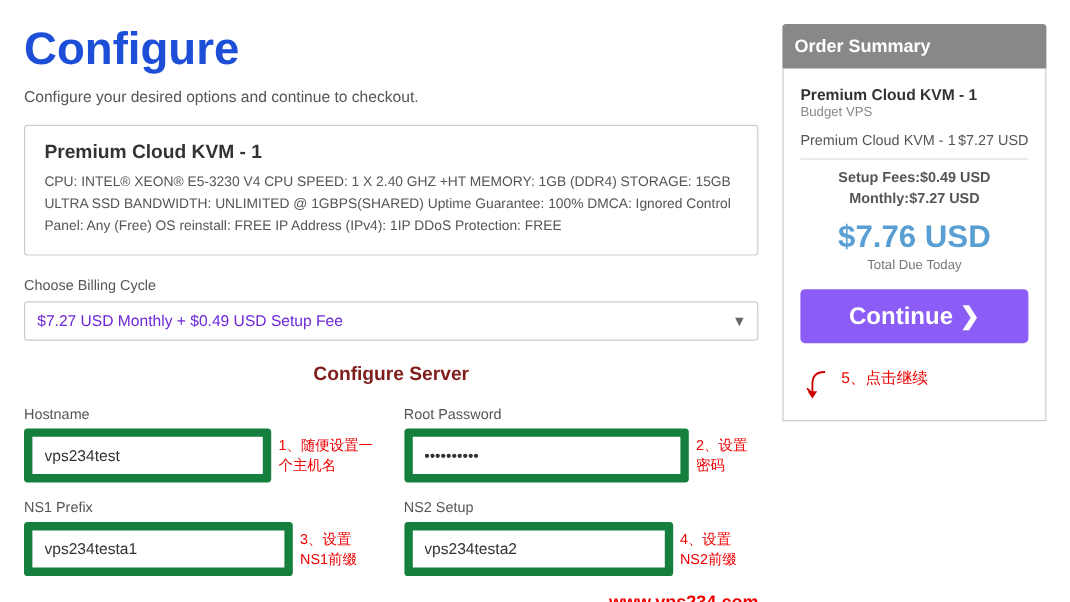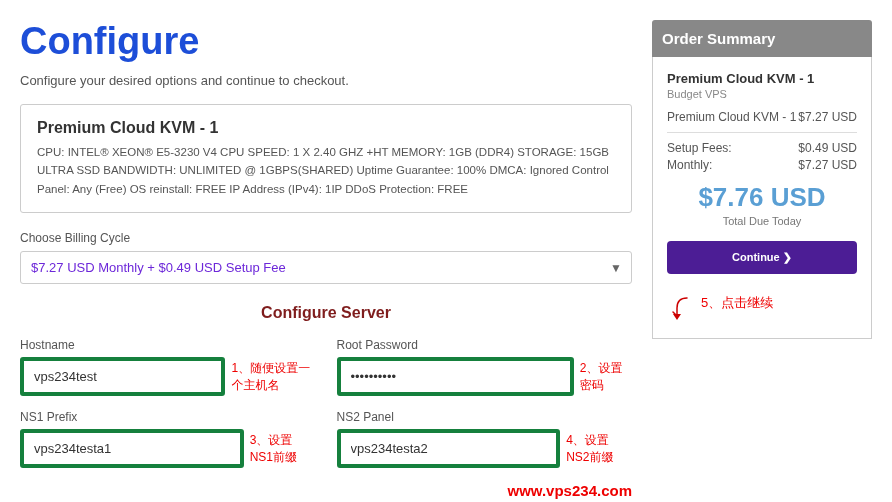--- a/index.html
+++ b/index.html
@@ -93,21 +93,21 @@
       gap: 21px;
       margin-bottom: 14px;
       align-items: center;
     }
     .form-field {
       flex: 1;
     }
     .form-field input {
       width: 100%;
       padding: 8px 10px;
-      border: 4px solid #15803d;
+      border: 7px solid #15803d;
       border-radius: 3px;
       font-size: 13px;
       color: #333;
       background: #fff;
     }
     .annotation-red {
       color: #e00;
       font-size: 12px;
       margin-left: 6px;
     }
@@ -148,46 +148,47 @@
       color: #555;
       margin-bottom: 4px;
     }
     .summary-divider {
       border: none;
       border-top: 1px solid #ddd;
       margin: 8px 0;
     }
     .summary-fees-row {
       display: flex;
-      justify-content: space-between;
+      justify-content: center;
       font-size: 12px;
       color: #555;
       margin-bottom: 3px;
+      font-weight: bold;
     }
     .total-price {
       font-size: 26px;
       color: #5a9fd4;
       font-weight: bold;
       text-align: center;
       margin: 10px 0 2px 0;
     }
     .total-label {
       text-align: center;
       font-size: 11px;
       color: #777;
       margin-bottom: 14px;
     }
     .continue-btn {
       display: block;
       width: 100%;
-      background: #4c1d95;
+      background: #8b5cf6;
       color: #fff;
       border: none;
       padding: 10px 0;
-      font-size: 11px;
+      font-size: 20px;
       font-weight: bold;
       border-radius: 4px;
       cursor: pointer;
       text-align: center;
       margin-bottom: 6px;
     }
     .arrow-annotation {
       display: flex;
       align-items: flex-start;
       margin-top: 20px;
@@ -254,21 +255,21 @@
 
     <div class="form-row">
       <div class="form-field">
         <div class="field-label">NS1 Prefix</div>
         <div style="display:flex; align-items:center;">
           <input type="text" value="vps234testa1" style="">
           <span class="annotation-red">3、设置NS1前缀</span>
         </div>
       </div>
       <div class="form-field">
-        <div class="field-label">NS2 Panel</div>
+        <div class="field-label">NS2 Setup</div>
         <div style="display:flex; align-items:center;">
           <input type="text" value="vps234testa2" style="">
           <span class="annotation-red">4、设置NS2前缀</span>
         </div>
       </div>
     </div>
 
     <div class="watermark">www.vps234.com</div>
   </div>
 

